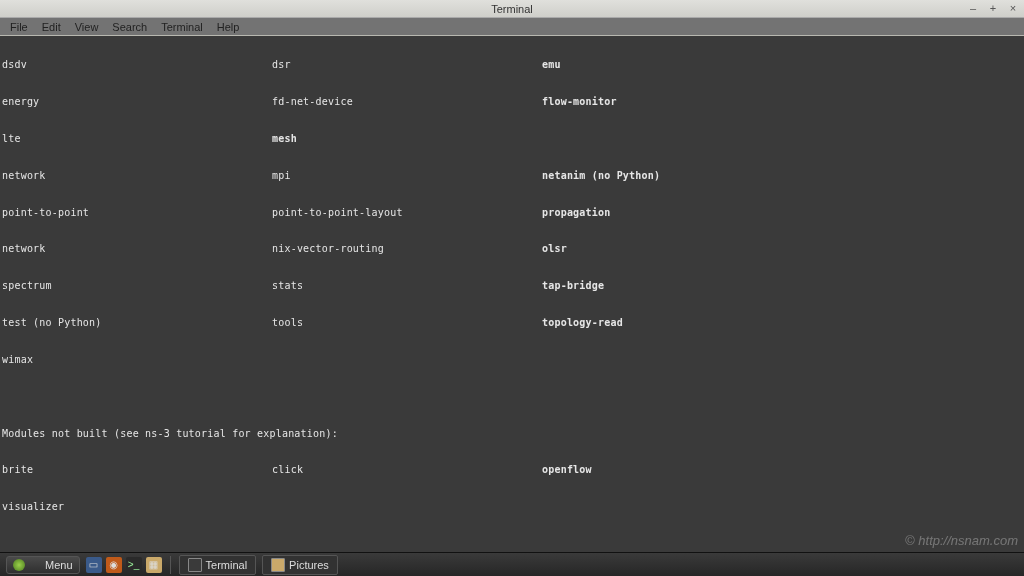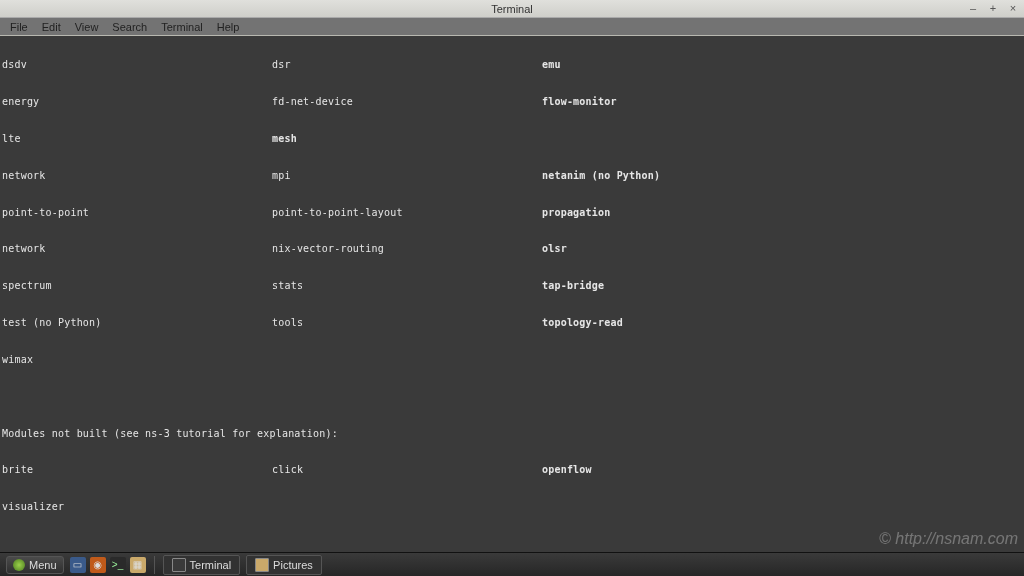--- a/index.html
+++ b/index.html
@@ -34,31 +34,31 @@
   .terminal .col { width: 270px; }
   .terminal .col2 { width: 270px; }
   .terminal .col3 { flex:1;font-weight:bold; }
 
   
   .taskbar {
     height: 24px; background: linear-gradient(#3a3a3a,#262626);
     display:flex; align-items:center; padding:0 6px; gap:6px; color:#ddd;
     font-size: 11px; border-top:1px solid #111;
   }
-  .taskbar .menu-btn { display:flex; align-items:center; gap:4px; padding:2px 6px;
+  .taskbar .menu-btn { display:flex; align-items:center; gap:20px; padding:2px 6px;
     background:linear-gradient(#4a4a4a,#2f2f2f); border-radius:3px; cursor:pointer; border:1px solid #555;}
   .taskbar .tray { display:flex; gap:4px; align-items:center; }
   .taskbar .tray .ticon { width:16px; height:16px; background:#555; border-radius:2px;
     display:flex; align-items:center; justify-content:center; font-size:10px; cursor:pointer;}
   .taskbar .divider { width:1px; height:18px; background:#555; margin:0 2px;}
   .taskbar .task { display:flex; align-items:center; gap:4px; padding:2px 8px;
     background:#323232; border:1px solid #555; border-radius:2px; cursor:pointer;}
   .taskbar .task .ticon-small { width:14px; height:14px; background:#3a3a3a; border:1px solid #888; border-radius:1px;}
   .watermark { position:absolute; right:6px; bottom:28px; color:rgba(230,230,230,0.35);
-    font-family: sans-serif; font-size:16px; font-style:italic; pointer-events:none;}
+    font-family: sans-serif; font-size:13px; font-style:italic; pointer-events:none;}
 </style>
 </head>
 <body>
 
 <div class="titlebar">
   <span>Terminal</span>
   <div class="wincontrols">
     <span>–</span>
     <span>+</span>
     <span>×</span>

